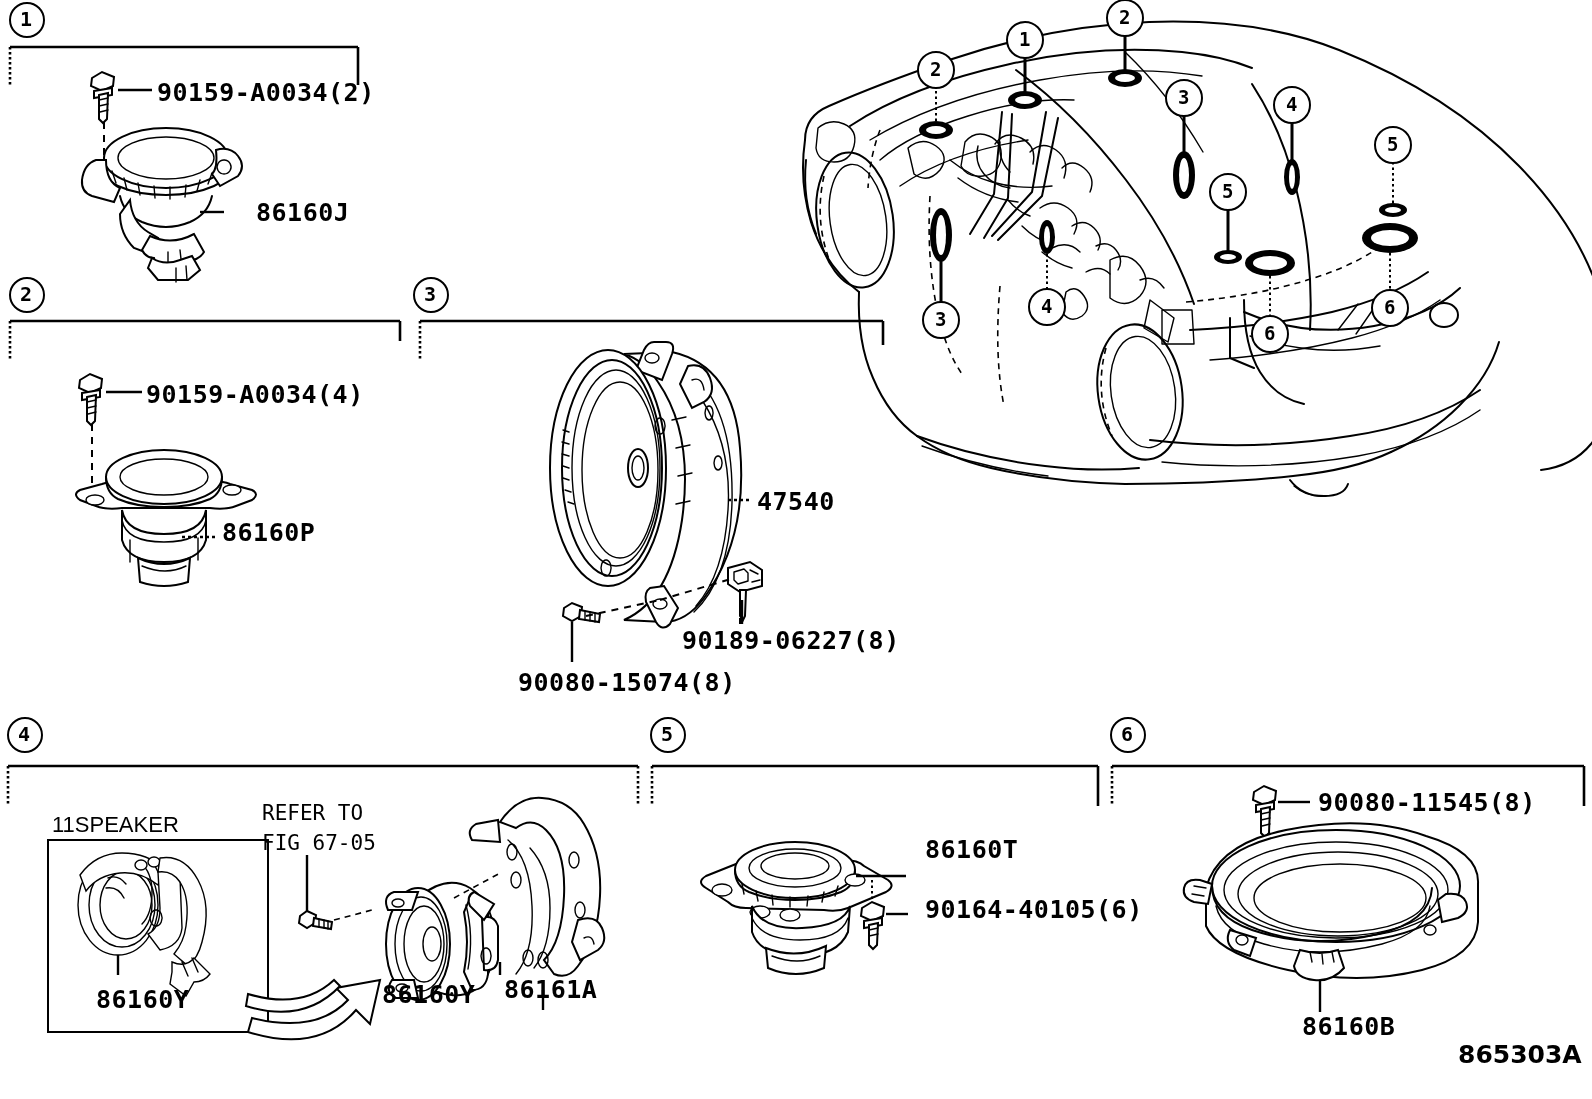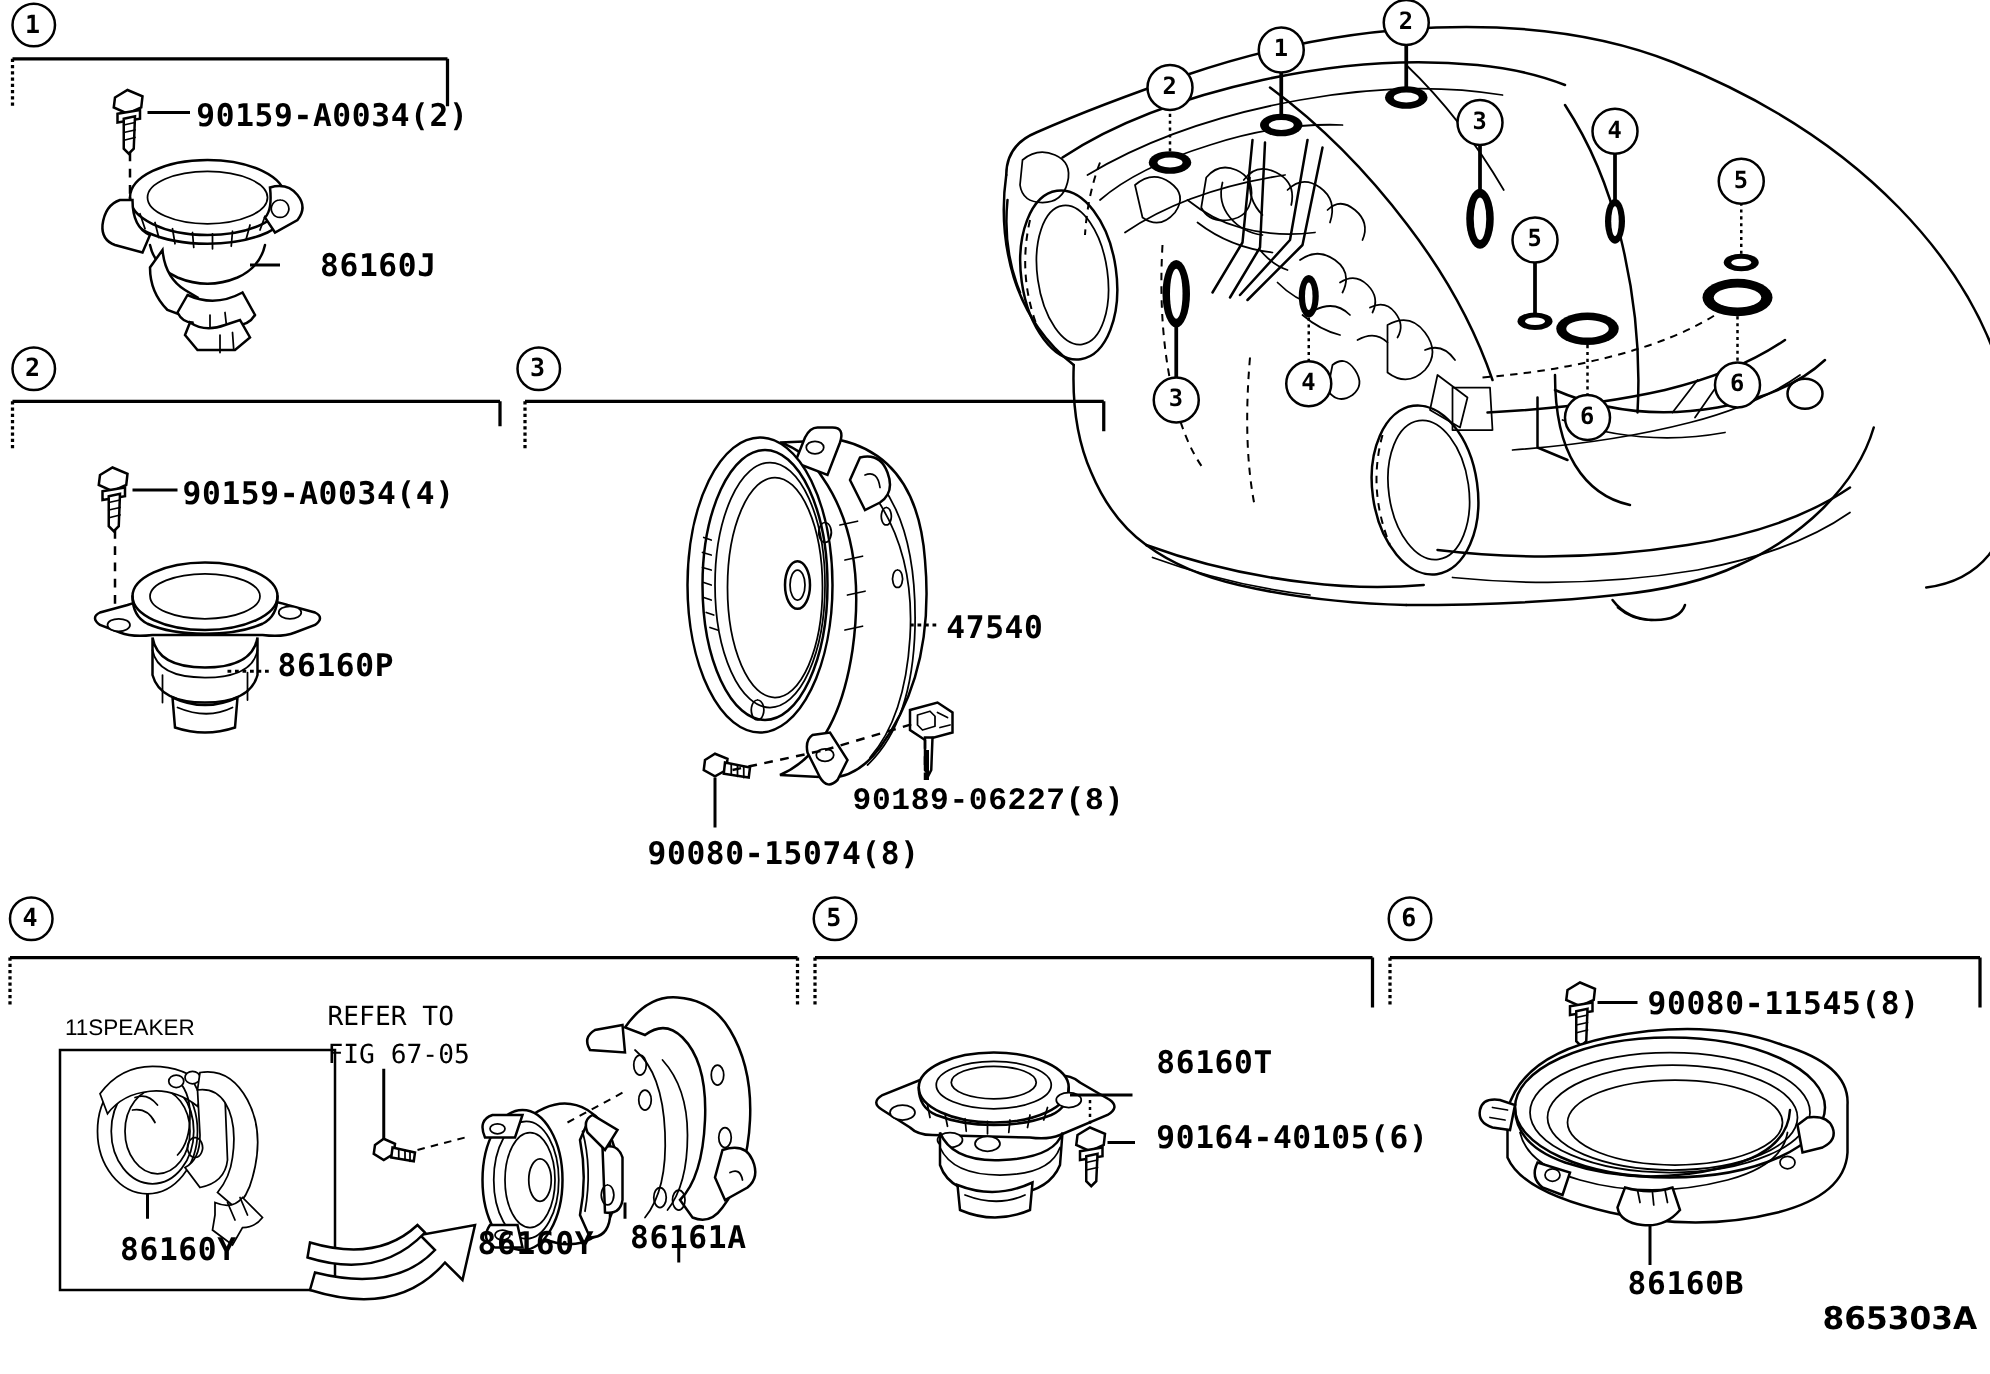--- a/index.html
+++ b/index.html
@@ -3,21 +3,21 @@
 <meta charset="utf-8">
 <style>
   html,body{margin:0;padding:0;background:#fff;}
   body{width:1592px;height:1099px;position:relative;overflow:hidden;
        font-family:"Liberation Sans",sans-serif;color:#000;}
   .page{position:absolute;inset:0;}
   svg{position:absolute;top:0;left:0;width:1592px;height:1099px;}
   .lbl{position:absolute;font-family:"DejaVu Sans Mono","Liberation Mono",monospace;
        font-weight:bold;font-size:22px;letter-spacing:.5px;white-space:nowrap;color:#000;}
   .lbl-big{font-size:25px;}
-  .lbl-thin{font-family:"Liberation Sans",sans-serif;font-weight:normal;font-size:18px;
+  .lbl-thin{font-family:"Liberation Sans",sans-serif;font-weight:normal;font-size:22px;
        letter-spacing:0;}
   .code{position:absolute;font-family:"DejaVu Sans","Liberation Sans",sans-serif;
        font-weight:bold;font-size:25px;letter-spacing:0;}
   .refer{position:absolute;font-family:"DejaVu Sans Mono","Liberation Mono",monospace;
        font-weight:normal;font-size:21px;line-height:30px;white-space:pre;}
 </style>
 </head>
 <body>
 
 <div class="page">
@@ -527,21 +527,21 @@
 <div class="lbl" style="left:1264px;top:322px;font-size:19px;">6</div>
 <div class="lbl" style="left:1384px;top:296px;font-size:19px;">6</div>
 
 <div class="lbl lbl-big" style="left:157px;top:78px;">90159-A0034(2)</div>
 <div class="lbl lbl-big" style="left:230px;top:198px;margin-left:26px;">86160J</div>
 
 <div class="lbl lbl-big" style="left:146px;top:380px;">90159-A0034(4)</div>
 <div class="lbl lbl-big" style="left:222px;top:518px;">86160P</div>
 
 <div class="lbl lbl-big" style="left:757px;top:487px;">47540</div>
-<div class="lbl lbl-big" style="left:682px;top:626px;font-family:Liberation Mono, monospace;">90189-06227(8)</div>
+<div class="lbl lbl-big" style="left:682px;top:626px;">90189-06227(8)</div>
 <div class="lbl lbl-big" style="left:518px;top:668px;">90080-15074(8)</div>
 
 <div class="lbl-thin" style="position:absolute;left:52px;top:812px;">11SPEAKER</div>
 <div class="lbl lbl-big" style="left:96px;top:985px;">86160Y</div>
 <div class="refer" style="left:262px;top:798px;">REFER TO
 FIG 67-05</div>
 <div class="lbl lbl-big" style="left:382px;top:980px;">86160Y</div>
 <div class="lbl lbl-big" style="left:504px;top:975px;">86161A</div>
 
 <div class="lbl lbl-big" style="left:925px;top:835px;">86160T</div>

